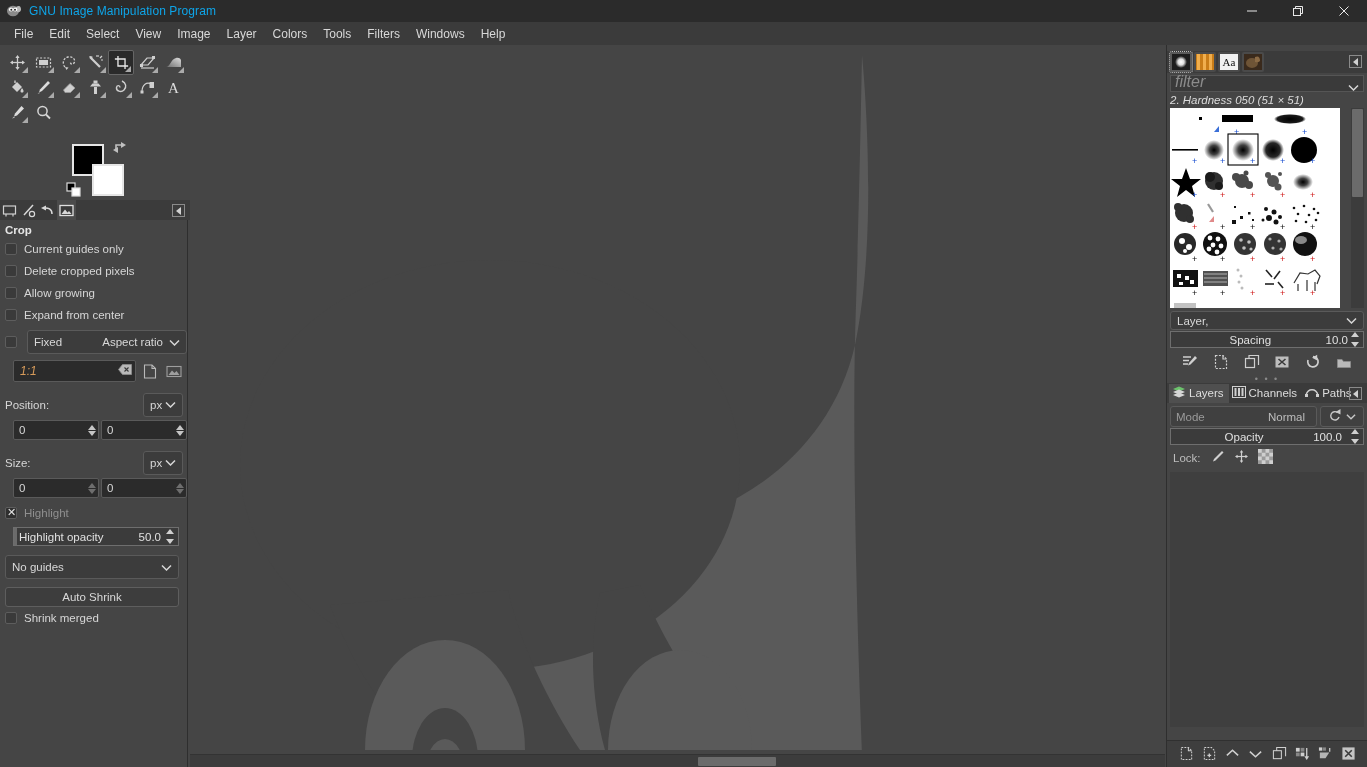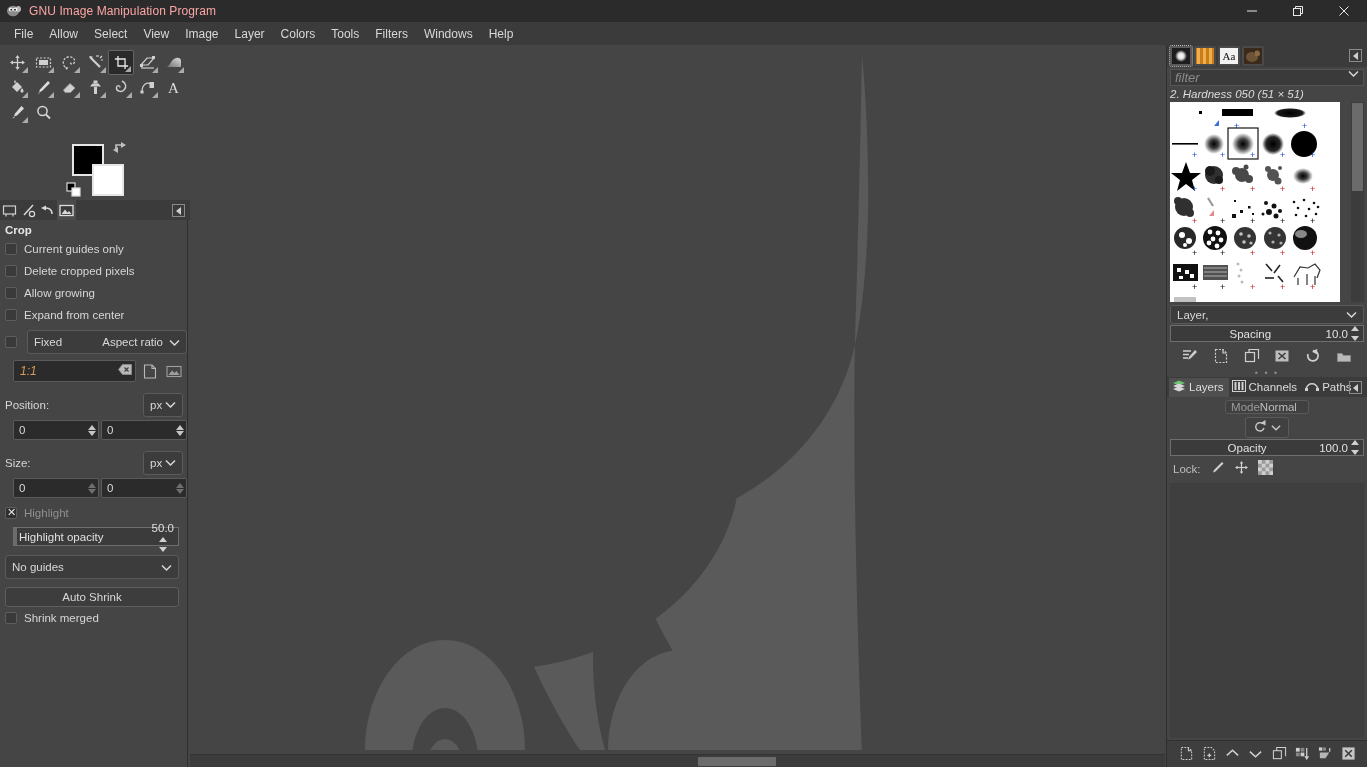--- a/index.html
+++ b/index.html
@@ -13,21 +13,21 @@
   }
   .app { position:relative; width:1367px; height:767px; }
 
   
   .titlebar {
     position:absolute; left:0; top:0; width:1367px; height:22px;
     background:#2b2b2b; display:flex; align-items:center;
   }
   .tb-icon { width:16px; height:16px; margin-left:6px; margin-right:7px; position:relative; }
   .tb-icon svg { display:block; }
-  .tb-title { font-size:12px; color:#fca5a5; letter-spacing:.1px; }
+  .tb-title { font-size:12px; color:#0ea5e9; letter-spacing:.1px; }
   .winbtns { position:absolute; right:0; top:0; height:22px; display:flex; }
   .winbtn { width:46px; height:22px; display:flex; align-items:center; justify-content:center; color:#e9e9e9; }
 
   
   .menubar {
     position:absolute; left:0; top:22px; width:1367px; height:23px;
     background:#3b3b3b; display:flex; align-items:center; padding-left:6px;
   }
   .menu-item {
     padding:3px 8px; font-size:12px; color:#d8d8d8; border-radius:2px; cursor:default;
@@ -136,47 +136,47 @@
   }
   .wilber { position:absolute; left:0; top:0; width:975px; height:705px; }
   .hscroll { position:absolute; left:0; bottom:0; width:975px; height:13px; background:#3c3c3c; border-top:1px solid #333;}
   .hthumb { position:absolute; left:508px; top:2px; width:78px; height:9px; background:#6b6b6b; border-radius:1px;}
 
   
   .rightdock {
     position:absolute; left:1166px; top:45px; width:201px; height:722px; background:#454545;
     border-left:1px solid #2e2e2e;
   }
-  .rd-tabs { height:22px; background:#3b3b3b; display:flex; align-items:center; position:relative; padding-left:3px;}
+  .rd-tabs { height:22px; background:#3b3b3b; display:flex; align-items:center; position:relative; padding-left:3px;margin-top:6px;}
   .rd-tab { width:22px; height:20px; margin-right:2px; display:flex; align-items:center; justify-content:center; background:#4a4a4a; border-radius:2px;}
   .rd-tab.sel { background:#5a5a5a; outline:1px dotted #bbb; }
 
   .filterbar { margin:2px 3px 0 3px; height:17px; background:#3a3a3a; border:1px solid #555;
-     display:flex; align-items:flex-start; justify-content:space-between; padding:0 4px;
-     font-style:italic; color:#8b8b8b; font-size:13px;}
+     display:flex; align-items:flex-end; justify-content:space-between; padding:0 4px;
+     font-style:italic; color:#8b8b8b; font-size:16px;}
   .brushname { font-style:italic; font-size:11.5px; color:#dcdcdc; padding:2px 0 2px 3px; }
   .brushgrid-wrap { margin:0 3px; position:relative; height:200px; }
   .brushgrid { position:absolute; left:0; top:0; width:170px; height:200px; background:#fff; overflow:hidden;}
   .bscroll { position:absolute; right:0; top:0; width:13px; height:200px; background:#3c3c3c;}
   .bthumb { position:absolute; left:1px; top:1px; width:11px; height:88px; background:#6b6b6b; border-radius:1px;}
 
   .basiccombo { margin:3px 3px 0 3px; height:19px; }
   .spacing {
     margin:1px 3px 0 3px; height:17px; background:#3b3b3b; border:1px solid #6e6e6e;
     display:flex; align-items:center; justify-content:space-between; padding:0 2px 0 4px;
     font-size:11.5px; color:#e0e0e0; position:relative;
   }
   .brushbtns { height:24px; display:flex; align-items:center; justify-content:space-around; padding:0 8px; margin-top:3px;}
   .dragbar { height:8px; display:flex; align-items:center; justify-content:center; color:#8a8a8a; font-size:9px; letter-spacing:2px;}
 
   .layertabs { height:20px; background:#3b3b3b; display:flex; align-items:center; position:relative; padding-left:2px;}
   .ltab { height:19px; display:flex; align-items:center; padding:0 5px 0 3px; font-size:11.5px; color:#ddd; gap:3px;}
   .ltab.sel { background:#4f4f4f; }
 
-  .moderow { display:flex; align-items:center; gap:3px; padding:3px 3px 0 3px;flex-direction:column;}
+  .moderow { display:flex; align-items:center; gap:3px; padding:3px 3px 0 3px;}
   .modecombo { flex:1; height:21px; background:#404040; border:1px solid #5a5a5a; border-radius:3px;
     display:flex;align-items:center;justify-content:space-between;padding:0 5px; color:#9a9a9a; font-size:11.5px;}
   .modecombo .mval { color:#bdbdbd; }
   .lockbtn { width:44px; height:21px; background:#404040; border:1px solid #5a5a5a; border-radius:3px;
      display:flex;align-items:center;justify-content:center;gap:3px;}
   .opacity {
     margin:1px 3px 0 3px; height:17px; background:#3b3b3b; border:1px solid #6e6e6e;
     display:flex; align-items:center; justify-content:space-between; padding:0 2px 0 4px;
     font-size:11.5px; color:#e0e0e0; position:relative;
   }
@@ -222,21 +222,21 @@
         <svg width="12" height="12" viewBox="0 0 12 12">
             <line x1="1.5" y1="1.5" x2="10.5" y2="10.5" stroke="#e9e9e9" stroke-width="1"></line>
             <line x1="10.5" y1="1.5" x2="1.5" y2="10.5" stroke="#e9e9e9" stroke-width="1"></line>
           </svg>
       </div>
     </div>
   </div>
 
   <div class="menubar">
     <div class="menu-item">File</div>
-    <div class="menu-item">Allow</div>
+    <div class="menu-item">Edit</div>
     <div class="menu-item">Select</div>
     <div class="menu-item">View</div>
     <div class="menu-item">Image</div>
     <div class="menu-item">Layer</div>
     <div class="menu-item">Colors</div>
     <div class="menu-item">Tools</div>
     <div class="menu-item">Filters</div>
     <div class="menu-item">Windows</div>
     <div class="menu-item">Help</div>
   </div>
@@ -546,21 +546,21 @@
       </div>
 
       <div class="chkrow dim" style="margin-top:4px;">
         <span class="chk on"></span>
         <span>Highlight</span>
       </div>
 
       <div class="slider-ctl">
         <span class="fill"></span>
         <span>Highlight opacity</span>
-        <span style="display:flex;align-items:center;gap:3px;flex-direction:column;">
+        <span style="display:flex;align-items:center;gap:3px;">
           <span class="val">50.0</span>
           <span class="stepper">
               <i class="up"></i>
               <i class="dn"></i>
             </span>
         </span>
       </div>
 
       <div class="combo guides-combo">
         <span>No guides</span>
@@ -984,21 +984,21 @@
         </span>
         <svg class="chev" width="10" height="7" viewBox="0 0 11 7">
             <path d="M1 1.5 L5.5 6 L10 1.5" fill="none" stroke="#c8c8c8" stroke-width="1.5"></path>
           </svg>
       </div>
     </div>
 
     <div class="opacity">
       <span class="fill"></span>
       <span>Opacity</span>
-      <span style="display:flex;align-items:center;gap:3px;">
+      <span style="display:flex;align-items:center;gap:9px;">
         <span>100.0</span>
         <span class="stepper">
             <i class="up"></i>
             <i class="dn"></i>
           </span>
       </span>
     </div>
 
     <div class="lockrow">
       <span>Lock:</span>

